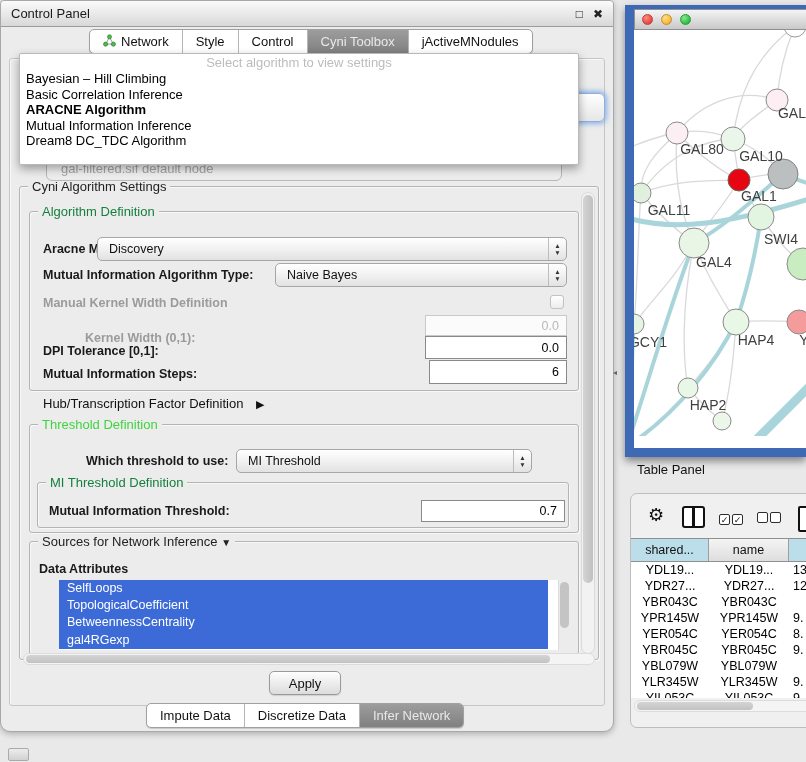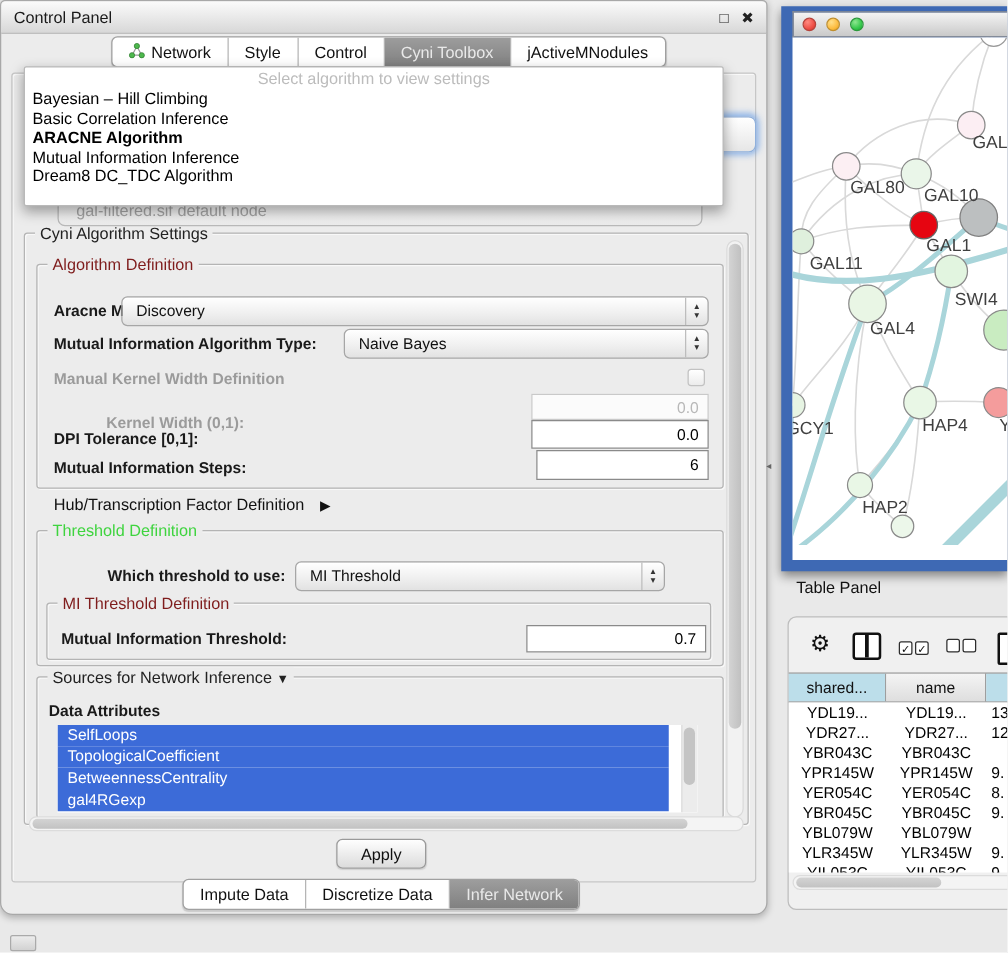--- a/index.html
+++ b/index.html
@@ -37,21 +37,21 @@
       box-shadow:0 0 5px 2px rgba(110,160,230,.75);}
   
   #bg-combo{position:absolute;left:45px;top:155px;width:516px;height:25px;z-index:5;
       border:1px solid #b9b9b9;border-radius:6px;background:linear-gradient(#fdfdfd,#ececec);
       display:flex;align-items:center;padding-left:14px;font-size:13px;color:#a6a6a6;box-sizing:border-box;}
 
   
   .group{position:absolute;border:1px solid #b4b4b4;border-radius:3px;
       box-shadow:inset 1px 1px 0 rgba(255,255,255,.65),1px 1px 0 rgba(255,255,255,.65);}
   .group-title{position:absolute;top:-8px;left:8px;background:#ececec;padding:0 4px;font-size:13px;color:#222;white-space:nowrap;}
-  .t-blue{color:#7f1d1d;}
+  .t-blue{color:#15803d;}
   .t-green{color:#3fd43f;}
 
   .flabel{position:absolute;font-size:12.5px;font-weight:bold;color:#1a1a1a;white-space:nowrap;}
   .flabel.dim{color:#9b9b9b;}
   .plain-label{position:absolute;font-size:13px;color:#111;white-space:nowrap;}
 
   .combo{position:absolute;display:flex;align-items:center;height:24px;box-sizing:border-box;
       background:linear-gradient(#ffffff,#f0f0f0 55%,#e2e2e2);border:1px solid #a6a6a6;border-radius:5px;
       font-size:12.5px;color:#111;padding-left:11px;box-shadow:inset 0 1px 0 #fff;}
   .combo .stepper{margin-left:auto;align-self:stretch;width:17px;border-left:1px solid #bdbdbd;
@@ -62,21 +62,21 @@
   .cbx-box{position:absolute;width:14px;height:14px;border:1px solid #c2c2c2;border-radius:3px;
       background:linear-gradient(#fff,#ececec);box-sizing:border-box;}
 
   
   .vtrack{position:absolute;background:#f2f2f2;border:1px solid #dadada;border-radius:7px;}
   .vthumb{position:absolute;left:1px;right:1px;background:linear-gradient(90deg,#d4d4d4,#c0c0c0);border-radius:6px;}
   .htrack{position:absolute;background:#f4f4f4;border:1px solid #dcdcdc;border-radius:6px;}
   .hthumb{position:absolute;top:1px;bottom:1px;background:linear-gradient(#d4d4d4,#c2c2c2);border-radius:5px;}
 
   
-  #attr-list{position:absolute;left:45px;top:579px;width:512px;height:70px;background:#fff;overflow:hidden;}
+  #attr-list{position:absolute;left:58px;top:579px;width:512px;height:70px;background:#fff;overflow:hidden;}
   .attr-item{height:17.2px;line-height:17.2px;background:#3c6bd8;color:#fff;font-size:12.5px;padding-left:8px;width:489px;box-sizing:border-box;}
   #attr-vscroll{position:absolute;right:0;top:0;width:12px;height:70px;background:#ececec;border-left:1px solid #dcdcdc;}
   #attr-vthumb{position:absolute;left:1px;top:2px;width:9px;height:46px;background:#c4c4c4;border-radius:5px;}
 
   .btn{position:absolute;display:flex;align-items:center;justify-content:center;
       background:linear-gradient(#fefefe,#dcdcdc);border:1px solid #9a9a9a;border-radius:5px;
       font-size:13px;color:#111;box-shadow:0 1px 1px rgba(0,0,0,.12);}
 
   
   #net-win{position:absolute;left:625px;top:5px;width:181px;height:452px;background:#3e69b4;

